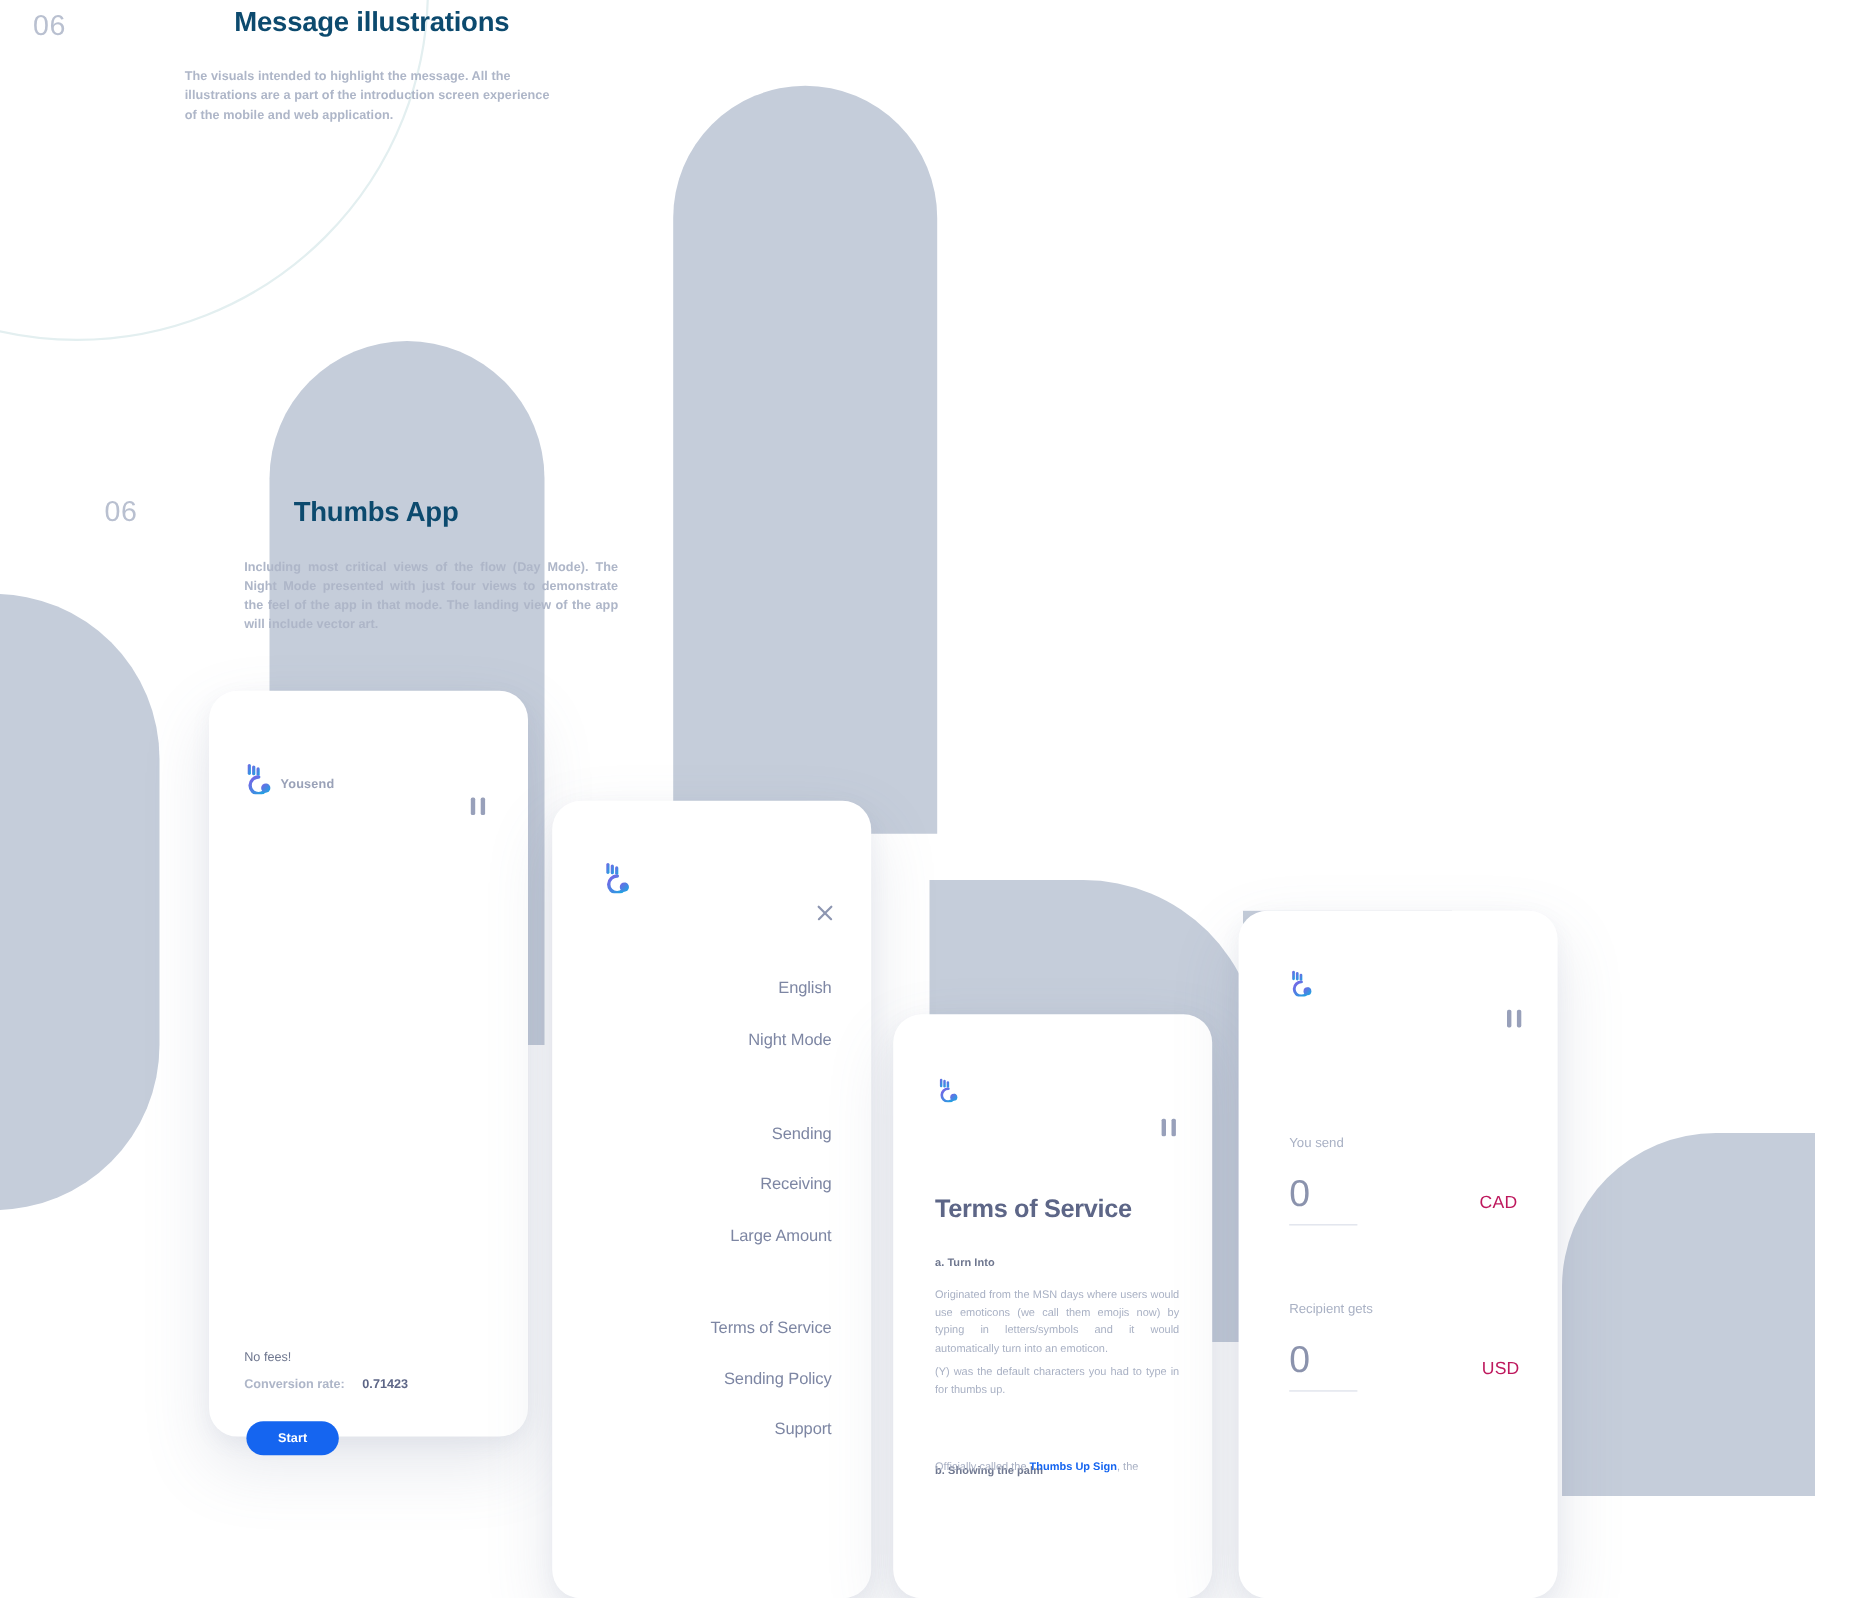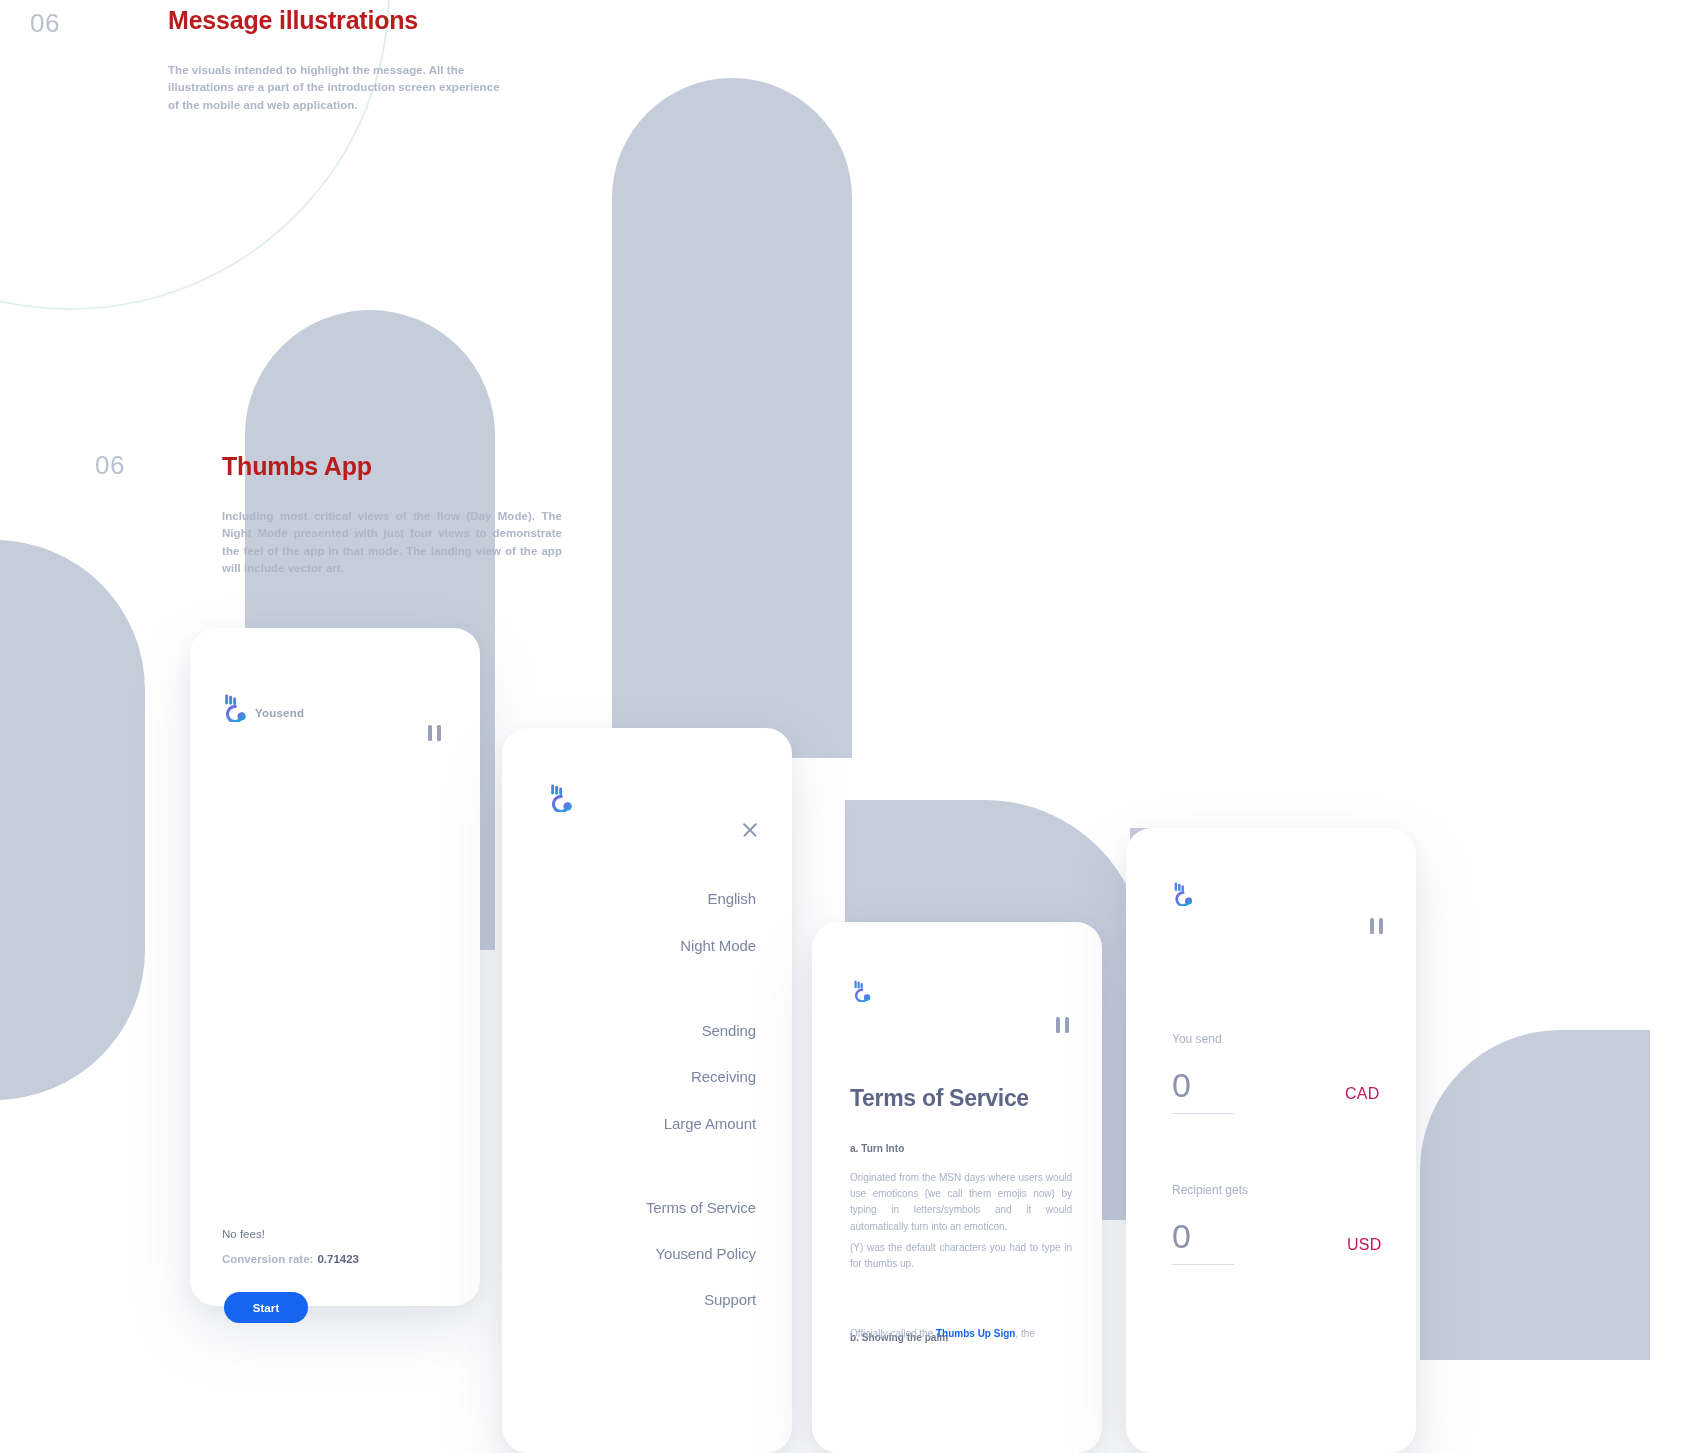--- a/index.html
+++ b/index.html
@@ -48,21 +48,21 @@
     border-radius:140px 0 0 0;
   }
 
   
   .sec-num {
     position:absolute; font-size:26px; font-weight:400;
     color:#b9c0d0; letter-spacing:0.5px;
   }
   .sec-title {
     position:absolute; font-size:25px; font-weight:700;
-    color:#b91c1c; letter-spacing:-0.2px;
+    color:#0c4a6e; letter-spacing:-0.2px;margin-left:45px;
   }
   .sec-desc {
     position:absolute; font-size:11.5px; line-height:1.52;
     color:#aeb6c8; font-weight:600; letter-spacing:0.05px;
   }
   .sec-desc.justify { text-align:justify; }
 
   #hdr-num   { left:30px;  top:8px; }
   #hdr-title { left:168px; top:6px; }
   #hdr-desc  { left:168px; top:62px; width:345px; }
@@ -111,21 +111,21 @@
     position:absolute; left:32px; top:1052px;
     font-size:25px; line-height:1.32; font-weight:700;
     color:#5d6687; letter-spacing:-0.2px; white-space:pre-line;
   }
   .ob-fees {
     position:absolute; left:32px; top:1228px;
     font-size:11.5px; font-weight:400; color:#6f778f;
   }
   .ob-rate-row {
     position:absolute; left:32px; top:1253px;
-    display:flex; align-items:baseline; gap:4px;
+    display:flex; align-items:baseline; gap:16px;
     font-size:11.5px;
   }
   .ob-rate-lbl { color:#aeb6c8; font-weight:600; }
   .ob-rate-val { color:#5d6687; font-weight:700; }
   .ob-start {
     position:absolute; left:32px; top:1292px;
     width:84px; height:31px; border:0; cursor:pointer;
     background:#1565f0; border-radius:16px; color:#fff;
     font-family:"Liberation Sans", sans-serif;
     font-size:11.5px; font-weight:700; letter-spacing:0.1px;
@@ -239,21 +239,21 @@
 
   <div class="close-icon" style="left:740px; top:820px; z-index:21;"></div>
 
   <div id="menu-items-host">
       <div class="menu-item" style="top: 890px; right: 944px; z-index: 21; position: absolute;">English</div>
       <div class="menu-item" style="top: 937px; right: 944px; z-index: 21; position: absolute;">Night Mode</div>
       <div class="menu-item" style="top: 1022px; right: 944px; z-index: 21; position: absolute;">Sending</div>
       <div class="menu-item" style="top: 1068px; right: 944px; z-index: 21; position: absolute;">Receiving</div>
       <div class="menu-item" style="top: 1115px; right: 944px; z-index: 21; position: absolute;">Large Amount</div>
       <div class="menu-item" style="top: 1199px; right: 944px; z-index: 21; position: absolute;">Terms of Service</div>
-      <div class="menu-item" style="top: 1245px; right: 944px; z-index: 21; position: absolute;">Yousend Policy</div>
+      <div class="menu-item" style="top: 1245px; right: 944px; z-index: 21; position: absolute;">Sending Policy</div>
       <div class="menu-item" style="top: 1291px; right: 944px; z-index: 21; position: absolute;">Support</div>
     </div>
 
   <div class="card" id="card-terms"></div>
 
   <div class="logo-row" style="left:852px; top:980px; z-index:22;">
     <span class="logo-mark" style="width:20px;height:22px;">
       <svg viewBox="0 0 26 28" style="width:20px;height:22px;">
         <rect x="3.2" y="0.5" width="2.9" height="10" rx="1.45" fill="url(#g1)"></rect>
         <rect x="7.2" y="1.8" width="2.9" height="9" rx="1.45" fill="url(#g1)"></rect>

